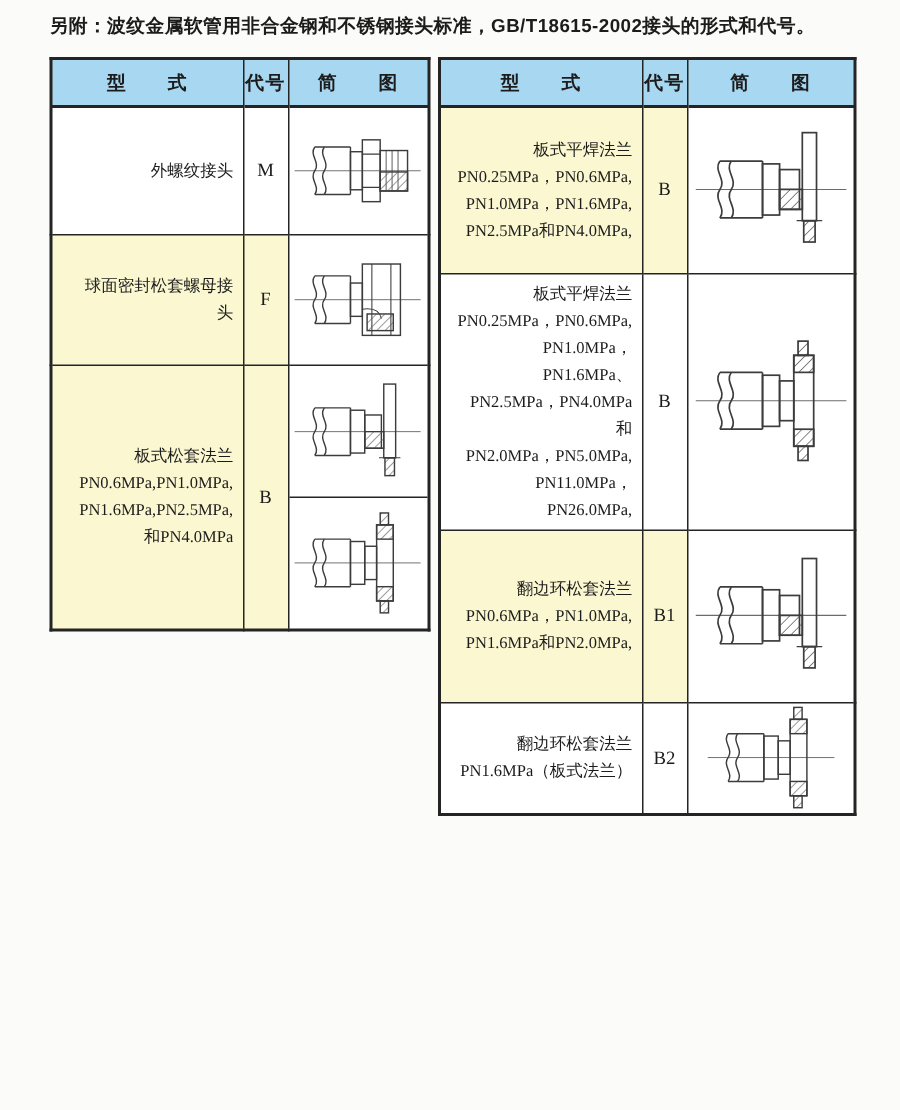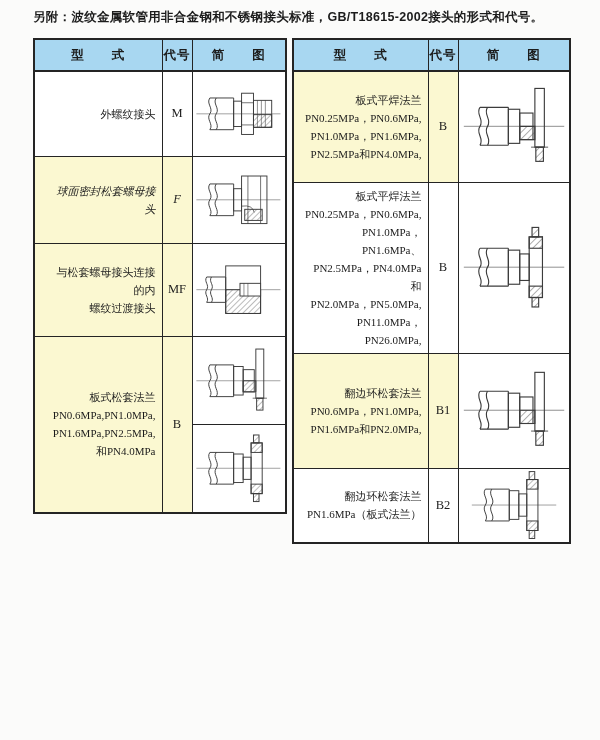--- a/index.html
+++ b/index.html
@@ -47,21 +47,21 @@
     font-size:12.5px;
     font-family:"Liberation Serif","DejaVu Serif",serif;
   }
   td.dg{background:#ffffff;}
   .hl{background:#fbf8d1;}
   .pre{white-space:pre-line;}
   .dwrap{display:flex;align-items:center;justify-content:center;overflow:hidden;}
   .dwrap svg{width:96%;height:96%;display:block;}
   .sep{border-top:1.6px solid #242424;}
   
-  .lh0{height:85px;} .lh1{height:87px;font-style:italic;} .lh2{height:95px;}
+  .lh0{height:85px;} .lh1{height:87px;} .lh2{height:95px;}
   .lh3{height:93px;} .lh4{height:88px;} .lh5{height:177px;}
   
   .rh0{height:207px;} .rh1{height:111px;} .rh2{height:117px;}
   .rh3{height:115px;} .rh4{height:75px;}
   .defs{position:absolute;width:0;height:0;overflow:hidden;}
 </style>
 </head>
 <body>
 
 <svg class="defs" aria-hidden="true">
@@ -201,34 +201,20 @@
           </td>
       <td class="code hl">F</td>
       <td class="dg">
             <div class="dwrap" style="height:85px">
               <svg viewBox="0 0 112 88">
                 <use href="#sym-union-nut"></use>
               </svg>
             </div>
           </td>
     </tr>
-    <tr class="lh3">
-      <td class="type hl">
-            <div class="pre">与松套螺母接头连接的内
-螺纹过渡接头</div>
-          </td>
-      <td class="code hl">MF</td>
-      <td class="dg">
-            <div class="dwrap" style="height:91px">
-              <svg viewBox="0 0 112 88">
-                <use href="#sym-socket"></use>
-              </svg>
-            </div>
-          </td>
-    </tr>
     <tr class="lh5">
       <td class="type hl">
             <div class="pre">板式松套法兰
 PN0.6MPa,PN1.0MPa,
 PN1.6MPa,PN2.5MPa,
 和PN4.0MPa</div>
           </td>
       <td class="code hl">B</td>
       <td class="dg">
         <div class="dwrap" style="height:87px">

